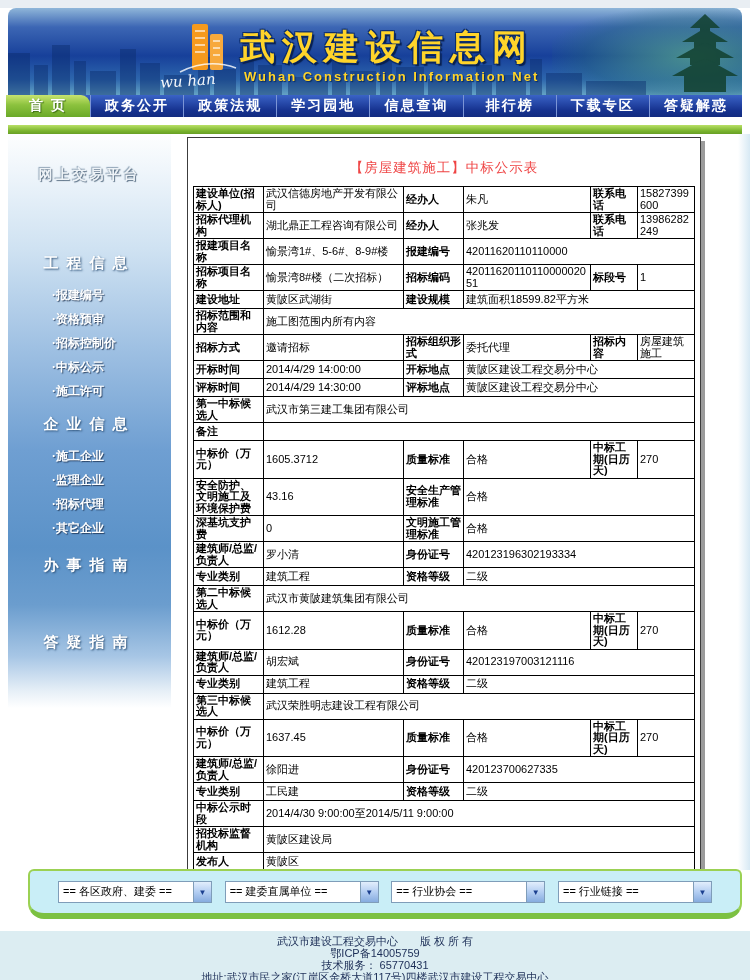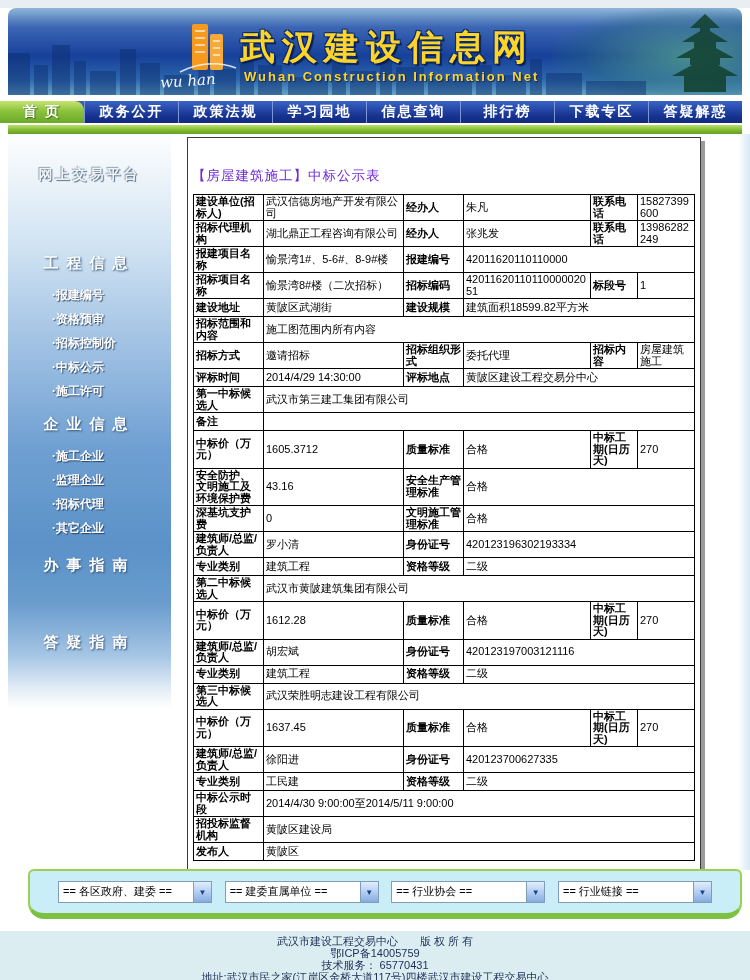--- a/index.html
+++ b/index.html
@@ -19,22 +19,22 @@
   .logo-icon{position:absolute;left:170px;top:10px;width:60px;height:58px;}
   .logo-script{position:absolute;left:152px;top:62px;width:110px;color:#f2f6fa;
         font-family:"DejaVu Serif",serif;font-style:italic;font-size:15px;transform:rotate(-4deg);}
   .site-title{position:absolute;left:232px;top:16px;font-size:35px;font-weight:bold;color:#ffd42a;
         letter-spacing:7px;white-space:nowrap;
         text-shadow:-1px -1px 0 #0c2d6d,1px -1px 0 #0c2d6d,-1px 1px 0 #0c2d6d,2px 2px 1px #081f4e;text-align:center;}
   .site-sub{position:absolute;left:236px;top:61px;font-size:13px;font-weight:bold;color:#ffd42a;
         letter-spacing:2px;white-space:nowrap;text-shadow:1px 1px 1px #0a2a60;}
 
   
-  .navbar{position:absolute;left:0;right:8px;top:95px;height:22px;display:flex;
-        background:linear-gradient(180deg,#3a63c6,#16328f 70%,#122b80);margin-top:6px;}
+  .navbar{position:absolute;left:6px;right:8px;top:95px;height:22px;display:flex;
+        background:linear-gradient(180deg,#3a63c6,#16328f 70%,#122b80);}
   .tab{flex:1;display:flex;align-items:center;justify-content:center;color:#fff;font-size:14px;
         font-weight:bold;letter-spacing:2px;border-left:1px solid #7b95d6;cursor:pointer;white-space:nowrap;}
   .tab-active{flex:0 0 84px;border-left:none;border-radius:0 9px 0 0;
         background:linear-gradient(180deg,#c7e470 0%,#8cc23e 45%,#6aa928 100%);
         text-shadow:1px 1px 1px #3d6e12;}
   .green-strip{position:absolute;left:8px;right:8px;top:125px;height:9px;
         background:linear-gradient(180deg,#b9e067 0%,#7ab42e 65%,#679f25 100%);}
 
   
   .sidebar{position:absolute;left:8px;top:134px;width:163px;height:574px;
@@ -48,21 +48,21 @@
   .sb-title-1{margin-top:12px;}
   .sb-title-2{margin-top:16px;}
   .sb-title-3{margin-top:58px;}
   .sb-item{height:24px;line-height:24px;padding-left:44px;font-size:12px;font-weight:bold;color:#ffffff;
         text-shadow:1px 1px 1px rgba(25,45,75,.8);cursor:pointer;}
   .sb-gap{height:10px;}
 
   
   .main-panel{position:absolute;left:187px;top:137px;width:514px;background:#ffffff;
         border:1px solid #3c3c3c;box-shadow:4px 4px 0 #9b9b9b;padding:8px 4px 10px 4px;box-sizing:border-box;}
-  .tbl-title{font-size:13.5px;color:#6d28d9;margin:21px 0 9px 0;letter-spacing:1px;}
+  .tbl-title{text-align:center;font-size:13.5px;color:#ef4444;margin:13px 0 9px 0;letter-spacing:1px;}
   table.bid{width:501px;margin:0 auto;border-collapse:collapse;table-layout:fixed;padding-left:20px;}
   table.bid td{border:1px solid #000;padding:1px 2px;font-size:11px;line-height:11.5px;color:#000;
         word-break:break-all;vertical-align:middle;height:15px;}
   table.bid td.lbl{font-weight:bold;}
 
   
   .links-panel{position:absolute;left:8px;right:8px;top:869px;height:50px;background:#c9eef7;
         border:2px solid #9bd153;border-bottom:6px solid #7cc142;border-radius:6px 6px 16px 16px;
         display:flex;align-items:center;justify-content:space-between;padding:0 28px;box-sizing:border-box;margin-left:20px;}
   .dd{width:152px;height:20px;background:#fff;border:1px solid #7f9db9;display:flex;cursor:pointer;}
@@ -230,20 +230,26 @@
           </tr>
           <tr>
             <td class="lbl">招标方式</td>
             <td>邀请招标</td>
             <td class="lbl">招标组织形式</td>
             <td>委托代理</td>
             <td class="lbl">招标内容</td>
             <td>房屋建筑施工</td>
           </tr>
           <tr>
+            <td class="lbl">开标时间</td>
+            <td>2014/4/29 14:00:00</td>
+            <td class="lbl">开标地点</td>
+            <td colspan="3">黄陂区建设工程交易分中心</td>
+          </tr>
+          <tr>
             <td class="lbl">评标时间</td>
             <td>2014/4/29 14:30:00</td>
             <td class="lbl">评标地点</td>
             <td colspan="3">黄陂区建设工程交易分中心</td>
           </tr>
           <tr>
             <td class="lbl">第一中标候选人</td>
             <td colspan="5">武汉市第三建工集团有限公司</td>
           </tr>
           <tr>

